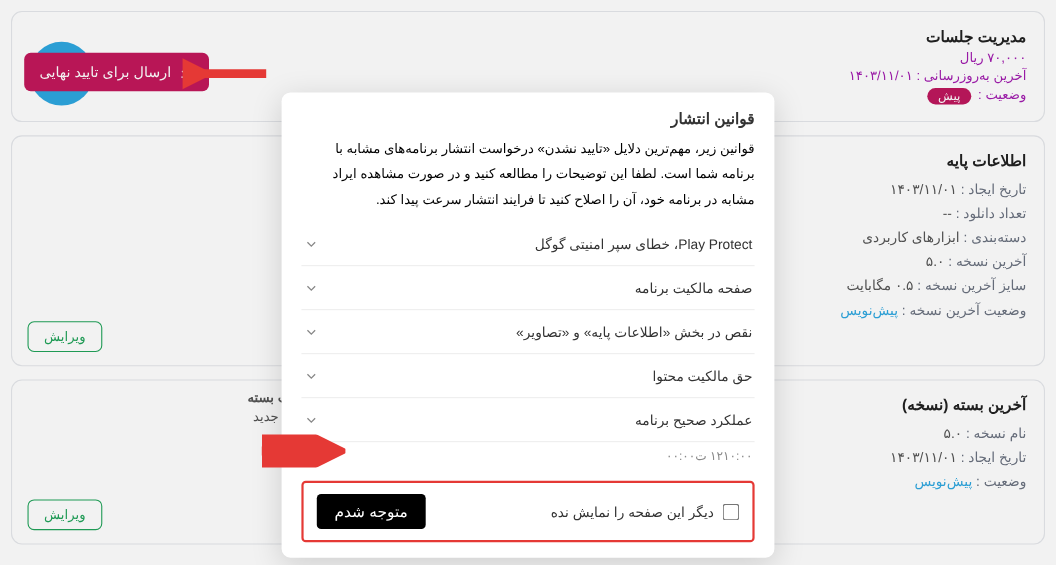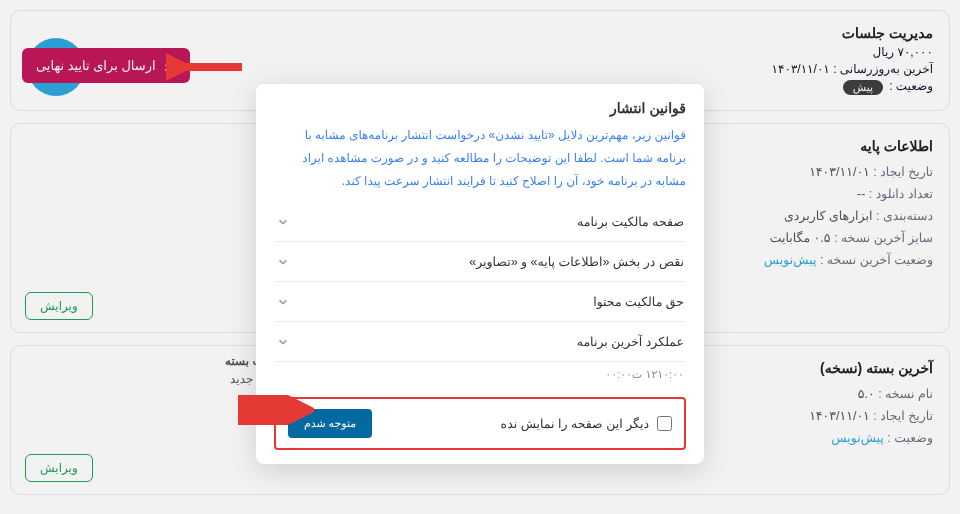--- a/index.html
+++ b/index.html
@@ -2,46 +2,46 @@
 <html dir="rtl" lang="fa"><head>
 <meta charset="utf-8">
 <style>
 *{box-sizing:border-box;margin:0;padding:0}
 body{font-family:Tahoma,Arial,sans-serif;font-size:13px;background:#fff;color:#333;direction:rtl;width:960px;height:514px;overflow:hidden;position:relative}
 .page{padding:10px}
 .card{background:#fff;border:1px solid #e5e7eb;border-radius:10px;padding:14px 16px;margin-bottom:12px;position:relative}
 .header-card{display:flex;align-items:flex-end;gap:14px;justify-content:flex-end}
 .header-texts{text-align:right;flex:1}
 .title{font-weight:700;color:#222;font-size:14px;margin-bottom:4px}
-.muted{color:#0f172a;font-size:12px;margin-bottom:3px}
+.muted{color:#a21caf;font-size:12px;margin-bottom:3px}
 .badge-line{display:flex;gap:6px;align-items:center;justify-content:flex-start}
-.badge{background:#404040;color:#fff;border-radius:12px;padding:1px 10px;font-size:11px}
+.badge{background:#be185d;color:#fff;border-radius:12px;padding:1px 10px;font-size:11px}
 .check-circle{width:58px;height:58px;border-radius:50%;background:#2ea7e0;display:flex;align-items:center;justify-content:center;flex-shrink:0}
 .check-circle svg{width:30px;height:30px;fill:#fff}
 .submit-btn{position:absolute;top:48px;left:22px;background:#c2185b;color:#fff;border:none;border-radius:6px;padding:10px 14px;font-size:13px;cursor:pointer;display:flex;align-items:center;gap:6px;font-family:inherit}
 .submit-btn svg{width:14px;height:14px;fill:#fff}
 .info-row{color:#555;font-size:12.5px;margin-bottom:7px}
 .info-row .lbl{color:#6b7280}
 .link{color:#2ea7e0}
 .edit-btn{position:absolute;bottom:12px;left:14px;border:1px solid #21a35a;color:#21a35a;background:#fff;border-radius:6px;padding:6px 14px;font-size:12px;cursor:pointer;font-family:inherit}
 .section-title{font-weight:700;color:#222;font-size:14px;margin-bottom:10px}
 .overlay{position:absolute;inset:0;background:rgba(0,0,0,.05)}
 .modal{position:absolute;top:84px;left:50%;transform:translateX(-50%);width:448px;background:#fff;border-radius:8px;box-shadow:0 6px 28px rgba(0,0,0,.15);padding:16px 18px 14px;z-index:10}
 .modal h3{font-weight:700;font-size:14px;text-align:right;margin-bottom:8px}
-.modal p{color:#3b82f6;font-size:12px;line-height:1.9;text-align:right;margin-bottom:10px}
+.modal p{color:#000000;font-size:12px;line-height:1.9;text-align:right;margin-bottom:10px}
 .acc{border-bottom:1px solid #eee}
 .acc-row{display:flex;align-items:center;justify-content:space-between;padding:12px 2px;cursor:pointer}
 .acc-row span{font-size:12.5px;color:#333}
 .chev{width:14px;height:14px}
 .chev svg{width:14px;height:14px;stroke:#888;fill:none;stroke-width:2}
 .num{font-size:11px;color:#888;text-align:right;padding:6px 2px 10px}
 .modal-footer{border:2px solid #e53935;border-radius:4px;padding:10px 12px;margin-top:6px;display:flex;align-items:center;justify-content:space-between}
 .chk-wrap{display:flex;align-items:flex-start;gap:8px;font-size:12.5px;color:#333}
 .chk-wrap input{width:15px;height:15px;cursor:pointer}
-.ok-btn{background:#0369a1;color:#fff;border:none;border-radius:4px;padding:8px 16px;font-size:11px;cursor:pointer;font-family:Liberation Serif, serif}
+.ok-btn{background:#000000;color:#fff;border:none;border-radius:4px;padding:8px 16px;font-size:14px;cursor:pointer;font-family:Liberation Sans, sans-serif}
 .arrow{position:absolute;z-index:20}
 .arrow svg{display:block}
 .arrow1{top:52px;left:166px}
 .arrow2{top:395px;left:234px}
 .pkg-sub{position:absolute;left:214px;top:8px;text-align:center;font-size:12px;color:#555}
 .pkg-sub .t{font-weight:600;margin-bottom:4px}
 </style>
 </head>
 <body>
 
@@ -61,20 +61,21 @@
           <path d="M9 16.2l-3.5-3.5L4 14.2 9 19.2 20 8.2l-1.5-1.5z"></path>
         </svg>
     </div>
   </div>
 
   <div class="card" style="min-height:210px">
     <div class="section-title">اطلاعات پایه</div>
     <div class="info-row"><span class="lbl">تاریخ ایجاد :</span> <span>۱۴۰۳/۱۱/۰۱</span></div>
     <div class="info-row"><span class="lbl">تعداد دانلود :</span> <span>--</span></div>
     <div class="info-row"><span class="lbl">دسته‌بندی :</span> <span>ابزارهای کاربردی</span></div>
+    <div class="info-row"><span class="lbl">آخرین نسخه :</span> <span>۵.۰</span></div>
     <div class="info-row"><span class="lbl">سایز آخرین نسخه :</span> <span>۰.۵ مگابایت</span></div>
     <div class="info-row"><span class="lbl">وضعیت آخرین نسخه :</span> <span class="link">پیش‌نویس</span></div>
     <button class="edit-btn">ویرایش</button>
   </div>
 
   <div class="card" style="min-height:150px">
     <div class="section-title">آخرین بسته (نسخه)</div>
     <div class="info-row"><span class="lbl">نام نسخه :</span> <span>۵.۰</span></div>
     <div class="info-row"><span class="lbl">تاریخ ایجاد :</span> <span>۱۴۰۳/۱۱/۰۱</span></div>
     <div class="info-row"><span class="lbl">وضعیت :</span> <span class="link">پیش‌نویس</span></div>
@@ -94,20 +95,28 @@
 </button>
 
 <div class="overlay"></div>
 
 <div class="modal">
   <h3>قوانین انتشار</h3>
   <p>قوانین زیر، مهم‌ترین دلایل «تایید نشدن» درخواست انتشار برنامه‌های مشابه با برنامه شما است. لطفا این توضیحات را مطالعه کنید و در صورت مشاهده ایراد مشابه در برنامه خود، آن را اصلاح کنید تا فرایند انتشار سرعت پیدا کند.</p>
   <div id="acc-list">
       <div class="acc">
         <div class="acc-row">
+          <span>Play Protect، خطای سپر امنیتی گوگل</span>
+          <span class="chev"><svg viewBox="0 0 24 24">
+              <polyline points="6 9 12 15 18 9"></polyline>
+            </svg></span>
+        </div>
+      </div>
+      <div class="acc">
+        <div class="acc-row">
           <span>صفحه مالکیت برنامه</span>
           <span class="chev"><svg viewBox="0 0 24 24">
               <polyline points="6 9 12 15 18 9"></polyline>
             </svg></span>
         </div>
       </div>
       <div class="acc">
         <div class="acc-row">
           <span>نقص در بخش «اطلاعات پایه» و «تصاویر»</span>
           <span class="chev"><svg viewBox="0 0 24 24">
@@ -118,21 +127,21 @@
       <div class="acc">
         <div class="acc-row">
           <span>حق مالکیت محتوا</span>
           <span class="chev"><svg viewBox="0 0 24 24">
               <polyline points="6 9 12 15 18 9"></polyline>
             </svg></span>
         </div>
       </div>
       <div class="acc">
         <div class="acc-row">
-          <span>عملکرد آخرین برنامه</span>
+          <span>عملکرد صحیح برنامه</span>
           <span class="chev"><svg viewBox="0 0 24 24">
               <polyline points="6 9 12 15 18 9"></polyline>
             </svg></span>
         </div>
       </div>
     </div>
   <div class="num">۱۲۱۰:۰۰ ت۰۰:۰۰</div>
   <div class="modal-footer">
     <label class="chk-wrap">
       <input type="checkbox" style="">

